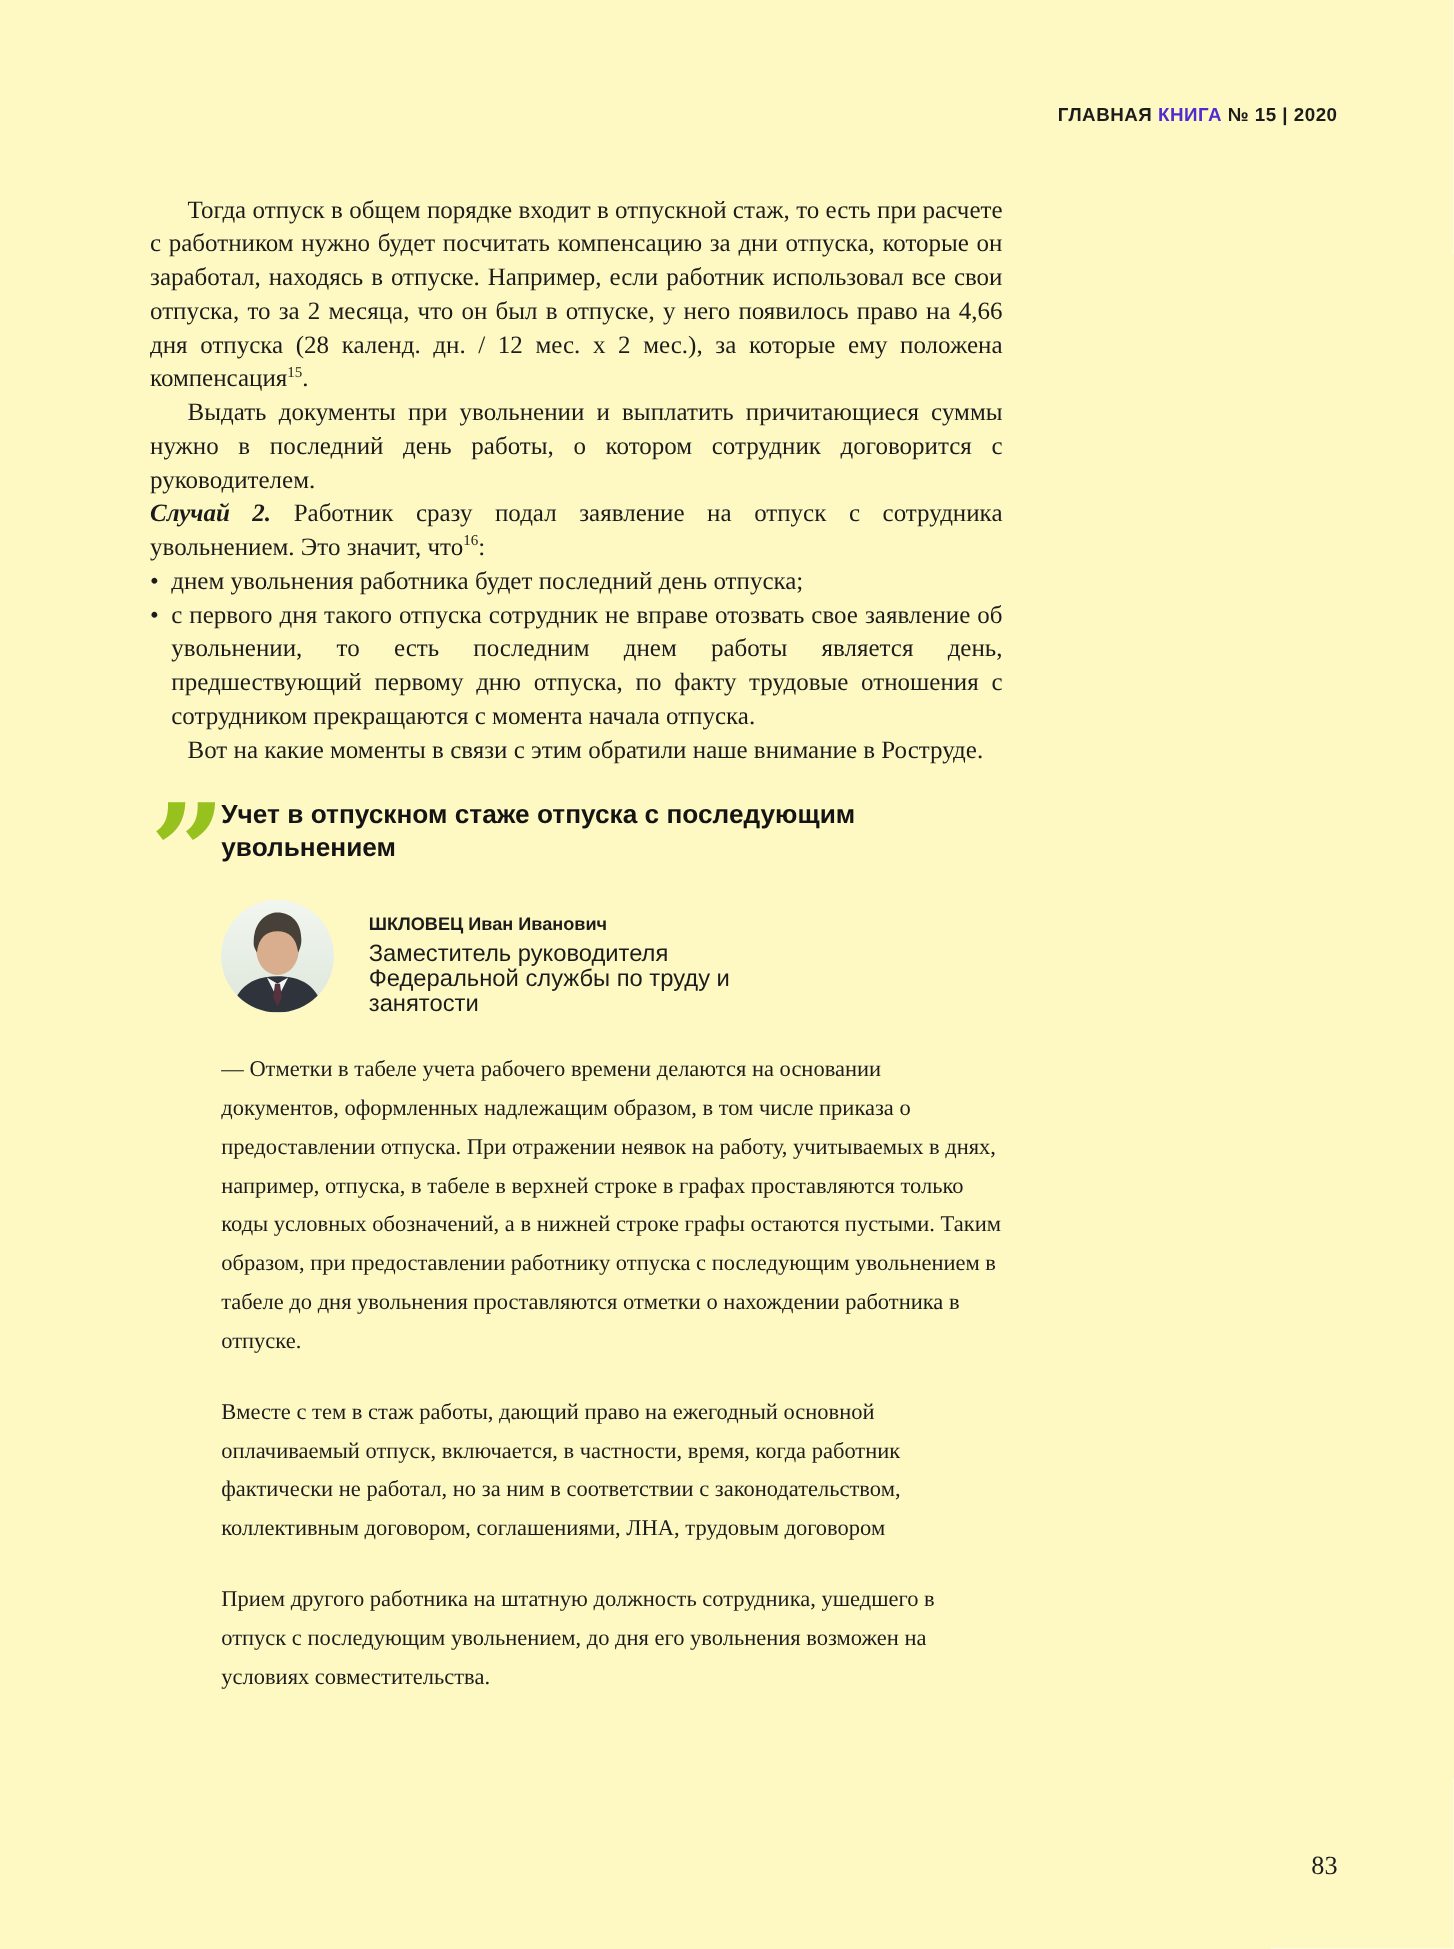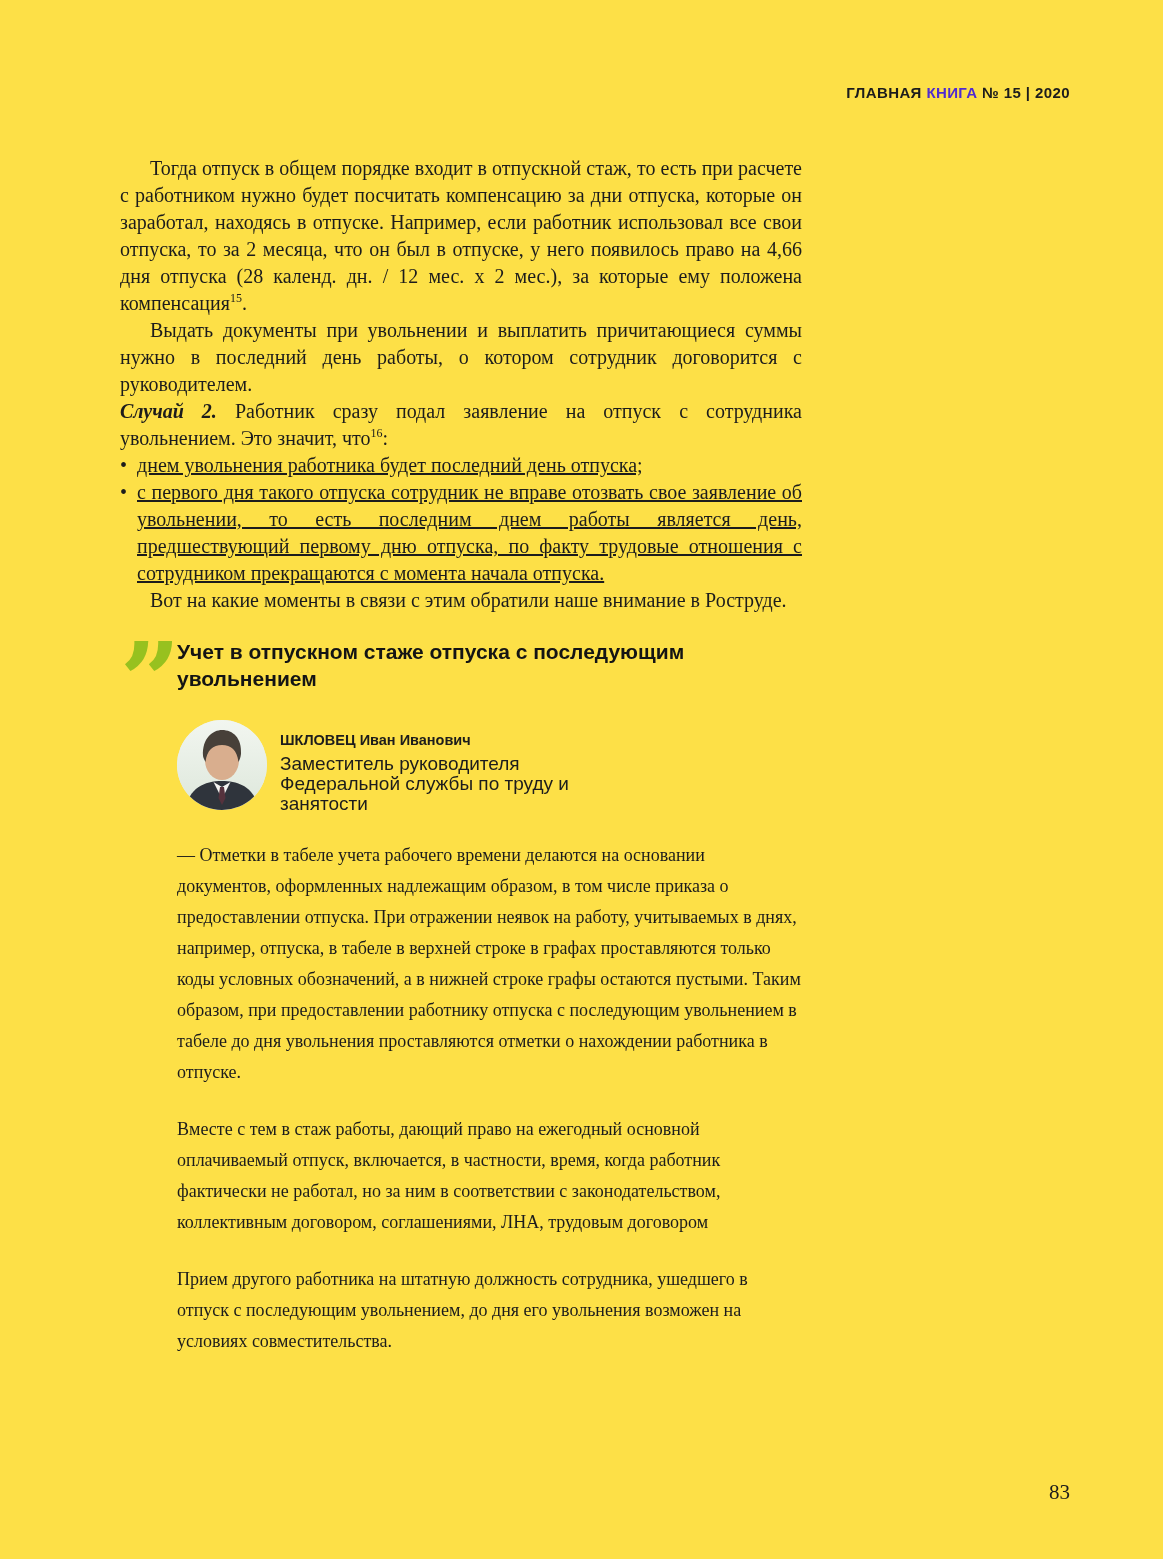--- a/index.html
+++ b/index.html
@@ -1,20 +1,20 @@
 <!DOCTYPE html>
 <html lang="ru"><head>
 <meta charset="utf-8">
 <style>
   html, body { margin: 0; padding: 0; background: #ffffff; }
   .page {
     position: relative;
     width: 1163px;
     height: 1559px;
-    background: #fde047;
+    background: #fef9c3;
     font-family: "Liberation Serif", "DejaVu Serif", serif;
     color: #1c1c1c;
     overflow: hidden;
   }
 
   
   .masthead {
     position: absolute;
     top: 84px;
     right: 93px;
@@ -40,35 +40,35 @@
     line-height: 27px;
     text-align: justify;
   }
   p.indent { text-indent: 30px; }
   sup.fn { font-size: 12px; line-height: 0; }
   .case-p { margin-top: 25px; }
   .case-label { font-weight: bold; font-style: italic; }
 
   .bullet-row { display: flex; font-size: 20px; line-height: 27px; }
   .bullet-marker { width: 17px; flex: 0 0 17px; }
-  .bullet-text { flex: 1; text-align: justify; text-decoration: underline; }
+  .bullet-text { flex: 1; text-align: justify; }
 
   
   .quote { display: flex; margin-top: 24px; }
   .quote-icon-col { width: 57px; flex: 0 0 57px; padding-top: 2px; }
   .quote-content { flex: 1; }
   .quote-title {
     font-family: Liberation Sans, sans-serif;
     font-weight: bold;
     font-size: 21px;
     line-height: 27px;
     margin: 0;
     color: #141414;
   }
-  .person { display: flex; gap: 13px; margin-top: 28px; align-items: flex-start; }
+  .person { display: flex; gap: 28px; margin-top: 28px; align-items: flex-start; }
   .avatar {
     width: 90px; height: 90px;
     border-radius: 50%;
     overflow: hidden;
     flex: 0 0 90px;
     background: #e7eee6;
   }
   .avatar svg { display: block; }
   .person-meta { font-family: "Liberation Sans", sans-serif; padding-top: 12px; }
   .person-name { font-weight: bold; font-size: 14.5px; margin: 0 0 6px; }

